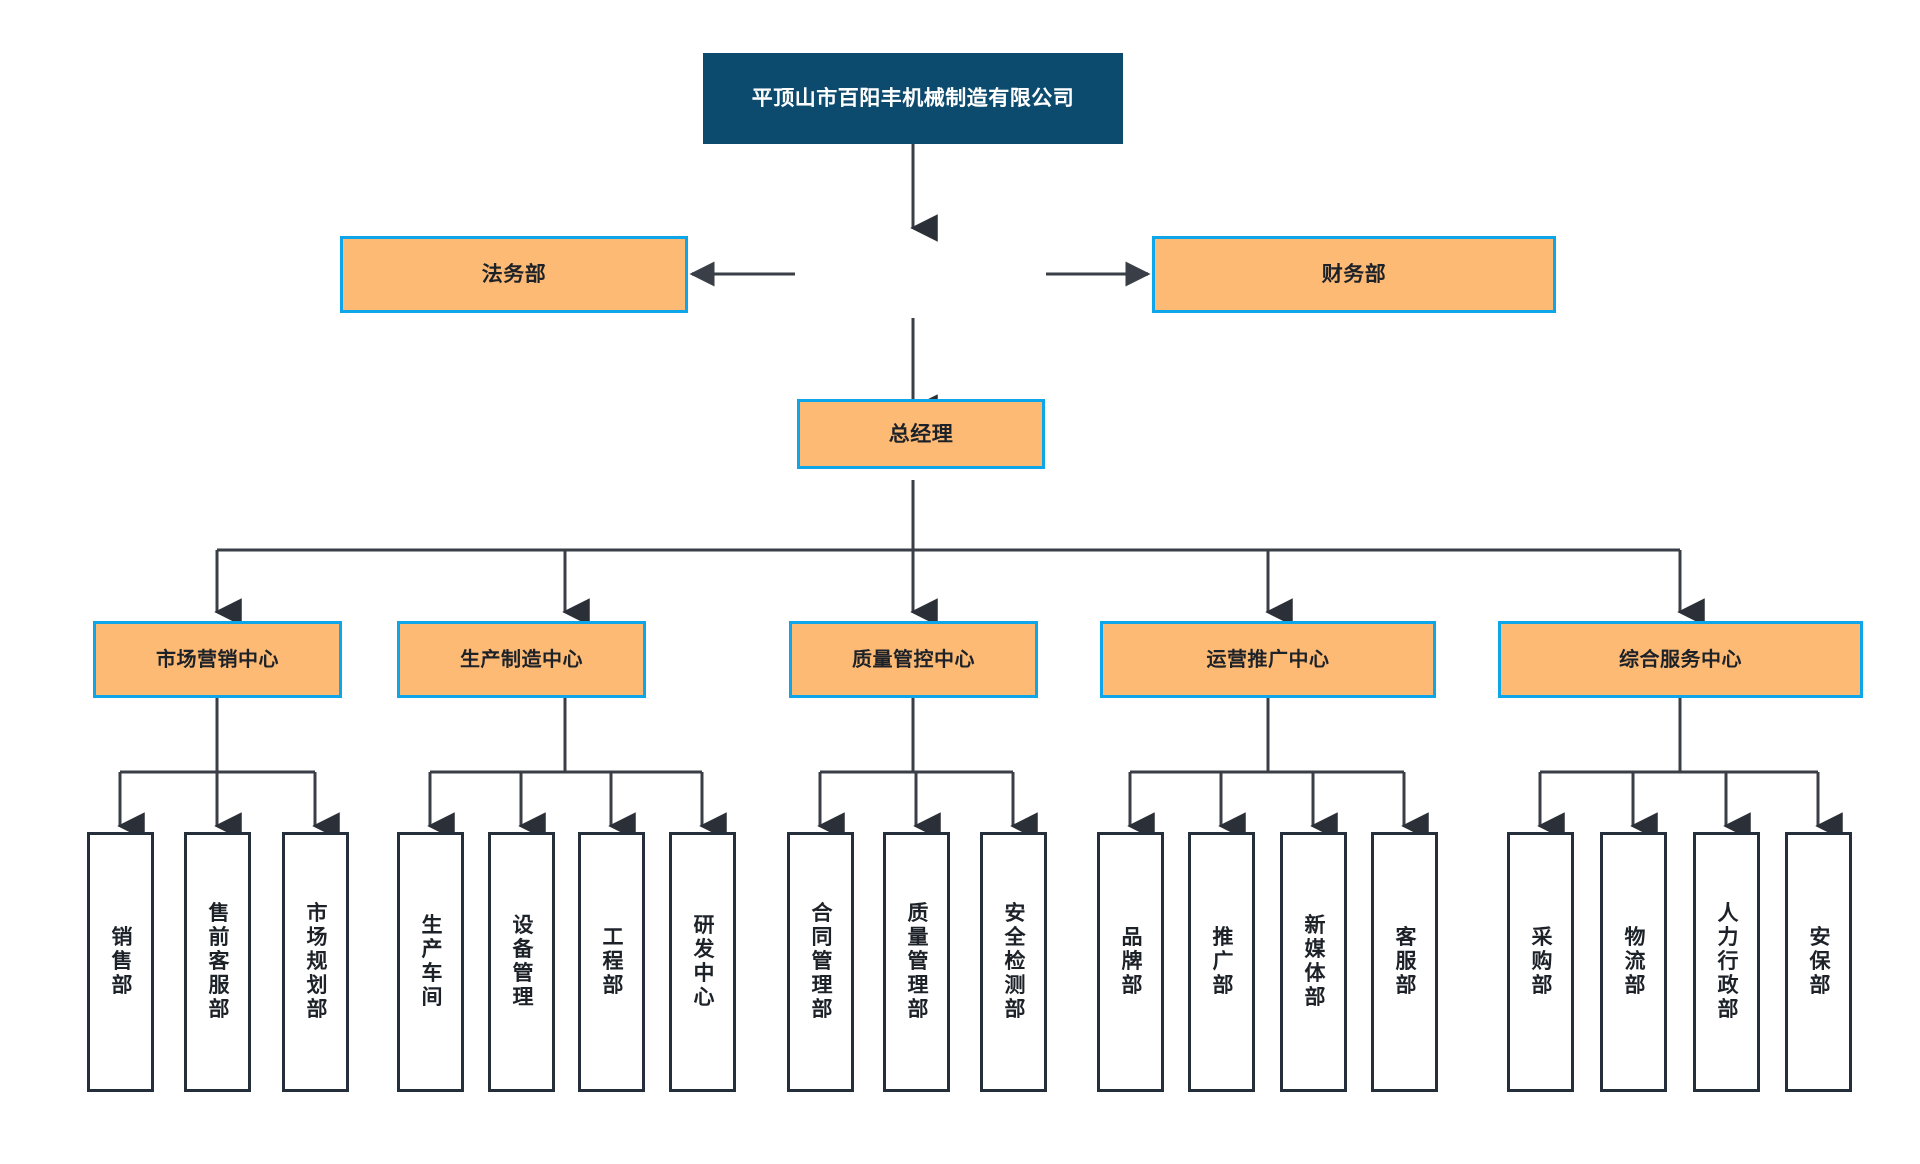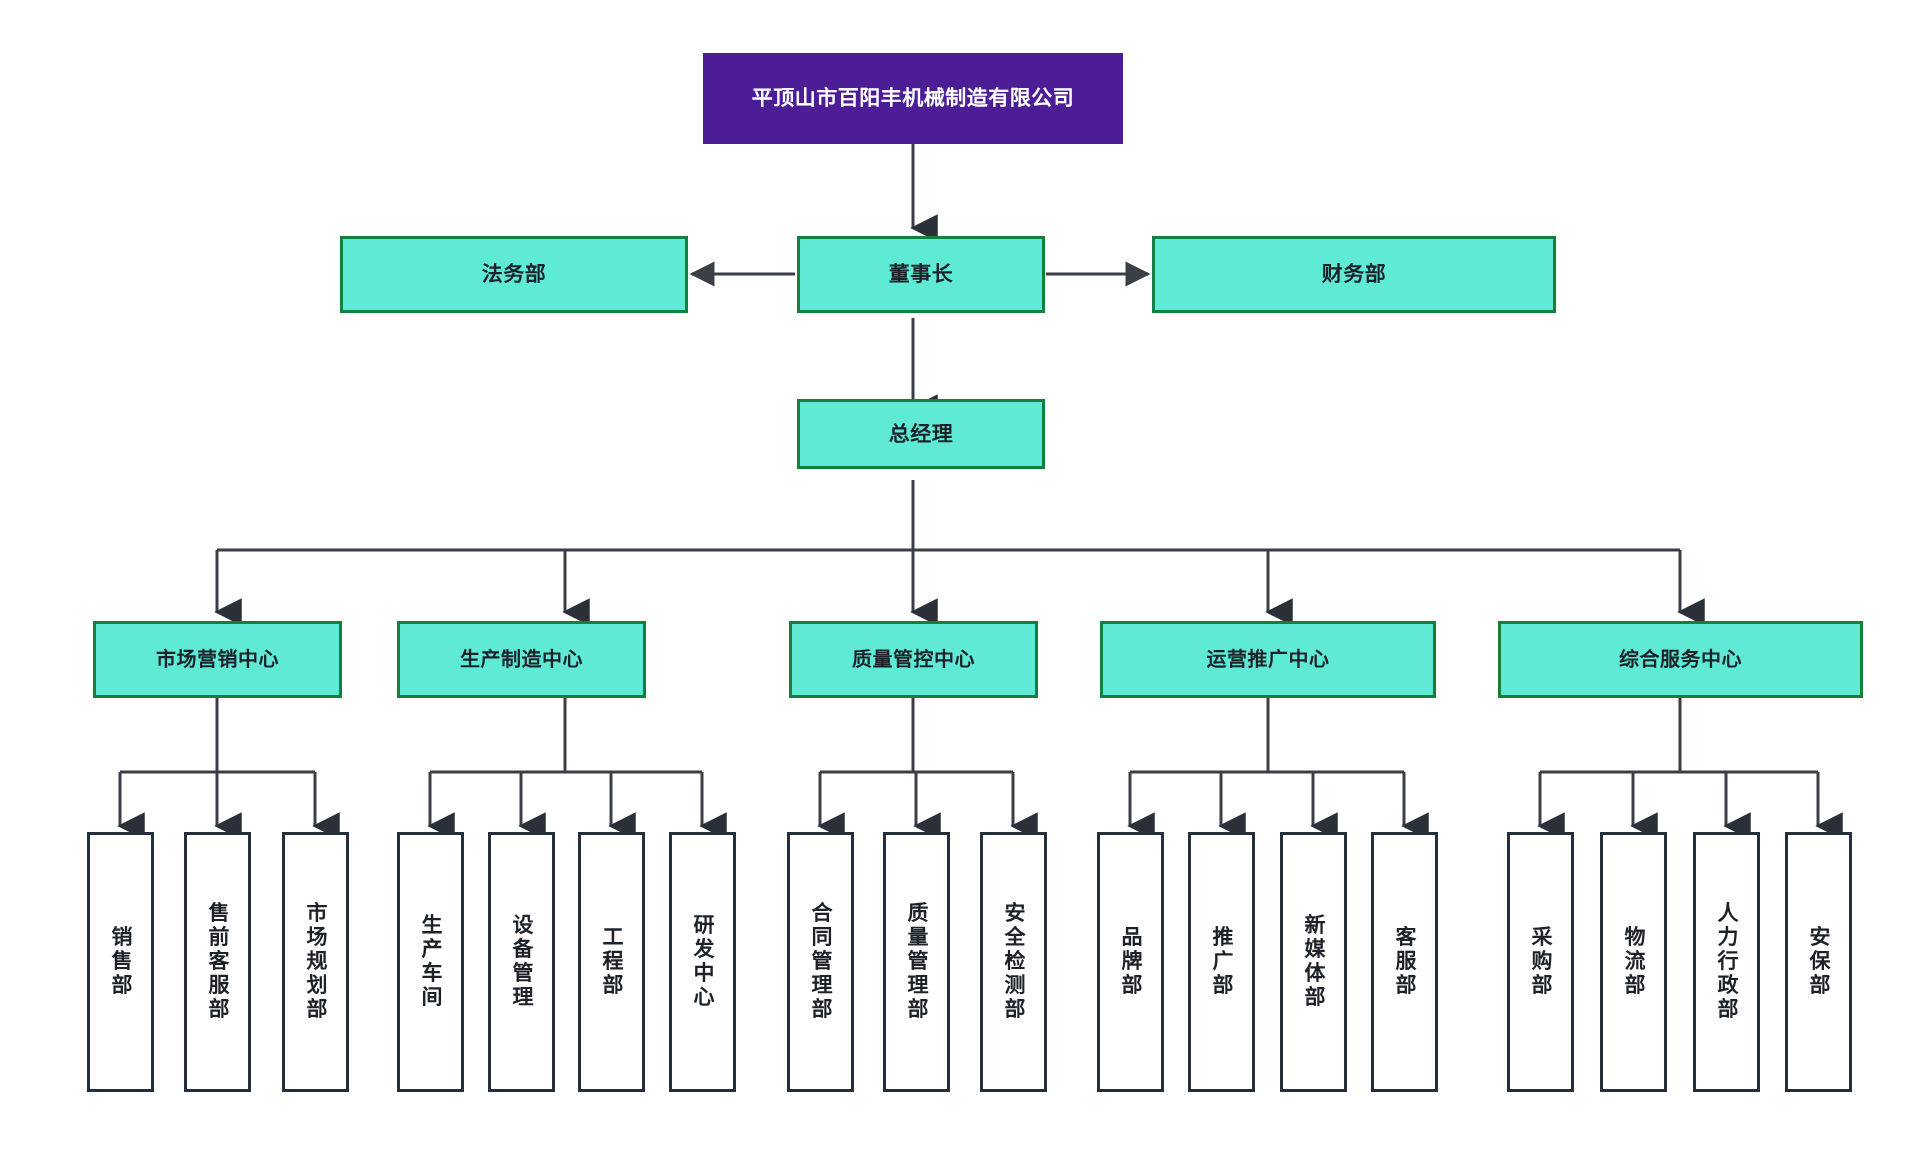--- a/index.html
+++ b/index.html
@@ -24,29 +24,29 @@
     position: absolute;
     left: 0;
     top: 0;
     width: 1920px;
     height: 1164px;
     display: block;
   }
   .node-box {
     position: absolute;
     box-sizing: border-box;
-    background: #5eead4;
-    border: 3px solid #15803d;
+    background: #fdba74;
+    border: 3px solid #0ea5e9;
     display: flex;
     align-items: center;
     justify-content: center;
     overflow: hidden;
   }
   .node-box.root-node {
-    background: #4c1d95;
+    background: #0c4a6e;
     border: none;
   }
   .node-label {
     font-weight: bold;
     color: #1d2229;
     text-align: center;
     letter-spacing: 0.5px;
     line-height: 1.25;
     user-select: none;
   }
@@ -156,23 +156,20 @@
   </svg>
 
   <div class="node-box root-node" style="left:703px; top:53px; width:420px; height:91px;">
     <span class="node-label">平顶山市百阳丰机械制造有限公司</span>
   </div>
 
   <div class="node-box" style="left:340px; top:236px; width:348px; height:77px;">
     <span class="node-label exec-label">法务部</span>
   </div>
 
-  <div class="node-box" style="left:797px; top:236px; width:248px; height:77px;">
-    <span class="node-label exec-label">董事长</span>
-  </div>
 
   <div class="node-box" style="left:1152px; top:236px; width:404px; height:77px;">
     <span class="node-label exec-label">财务部</span>
   </div>
 
   <div class="node-box" style="left:797px; top:399px; width:248px; height:70px;">
     <span class="node-label exec-label">总经理</span>
   </div>
 
   <div class="node-box" style="left:93px; top:621px; width:249px; height:77px;">

